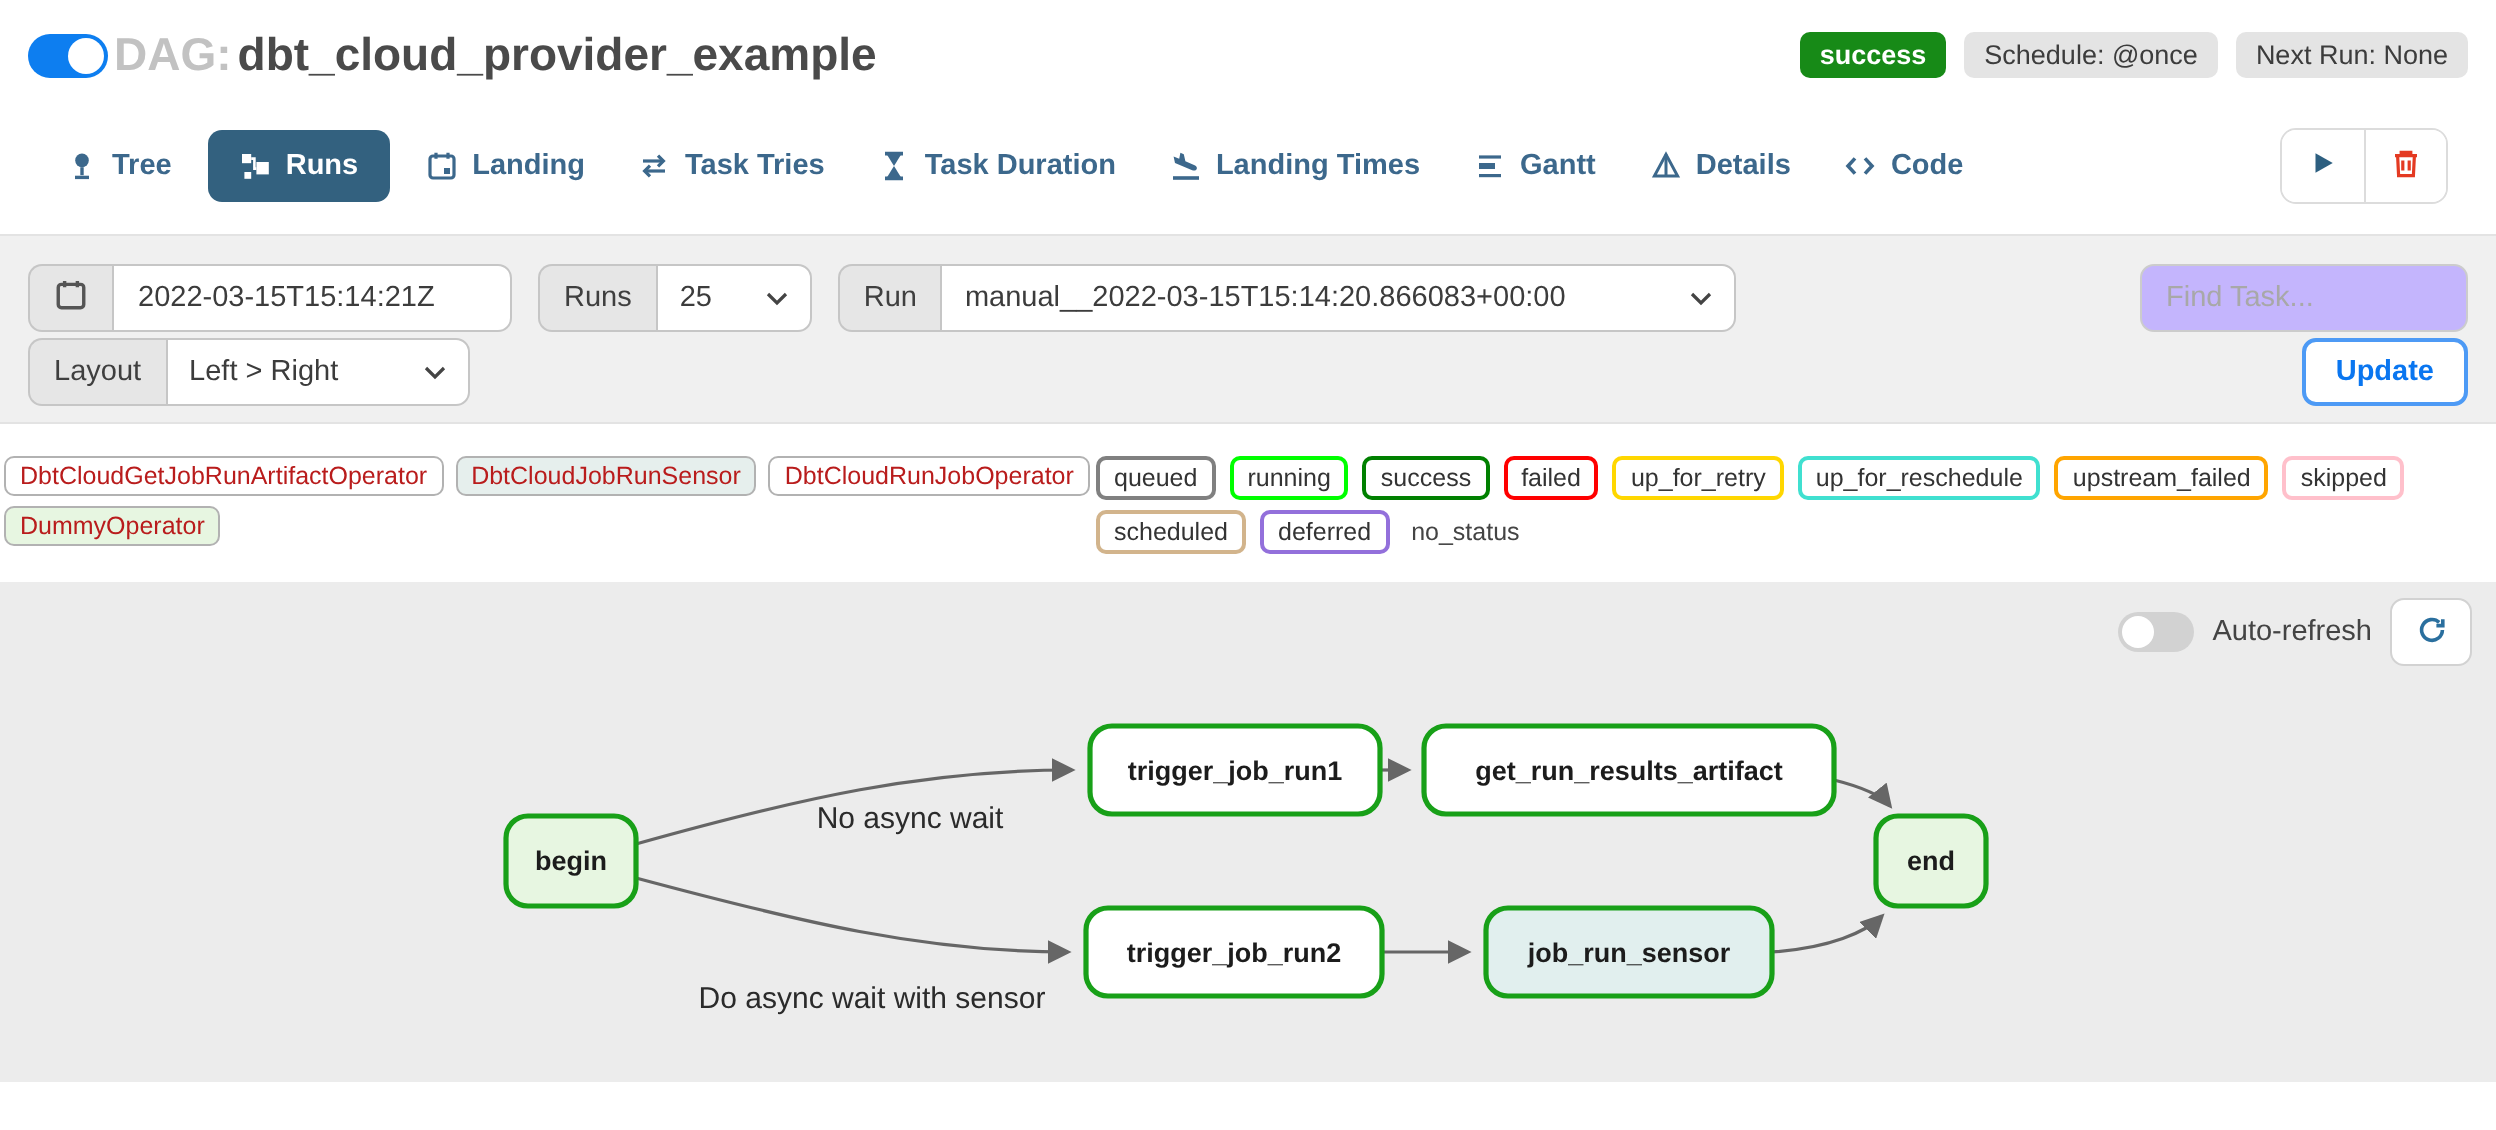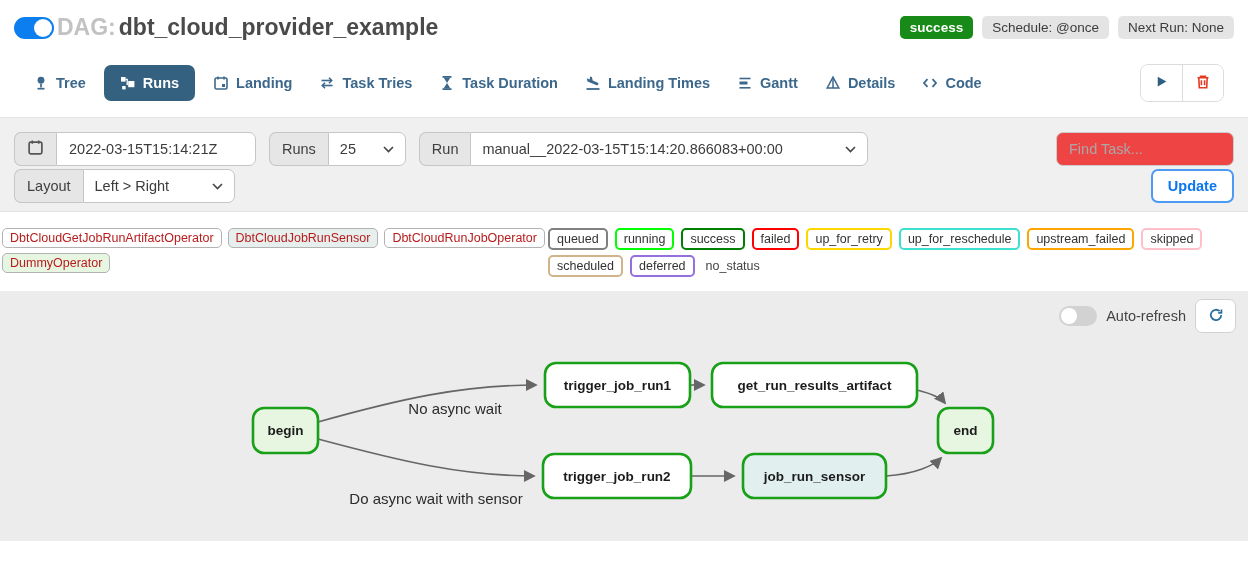--- a/index.html
+++ b/index.html
@@ -35,22 +35,22 @@
   .filter-panel { margin-top:12px; background:#f0f0f0; border-top:1px solid #e3e3e3; border-bottom:1px solid #e3e3e3;
         padding:13px 14px 6px 14px; }
   .frow { display:flex; align-items:center; margin-bottom:1px; height:36px;justify-content:space-between; }
   .igroup { display:flex; align-items:stretch; height:34px; margin-right:13px; }
   .addon { display:flex; align-items:center; padding:0 12px; background:#e6e6e6; border:1px solid #c6c6c6;
         border-right:none; border-radius:7px 0 0 7px; font-size:14.5px; color:#3f3f3f; }
   .tinput { height:34px; border:1px solid #c6c6c6; background:#fff; border-radius:0 7px 7px 0;
         font-size:14.5px; padding:0 12px; color:#3c3c3c; font-family:"Liberation Sans",sans-serif; }
   .sel { display:flex; align-items:center; justify-content:space-between; gap:26px; background:#fff;
         border:1px solid #c6c6c6; border-radius:0 7px 7px 0; padding:0 11px; font-size:14.5px; cursor:pointer; }
-  .find-input { margin-left:auto; width:178px; height:34px; border:1px solid #cccccc; border-radius:7px;
-        background:#ef4444; font-size:14.5px; padding:0 12px; font-family:"Liberation Sans",sans-serif; }
+  .find-input { margin-left:auto; width:164px; height:34px; border:1px solid #cccccc; border-radius:7px;
+        background:#c4b5fd; font-size:14.5px; padding:0 12px; font-family:"Liberation Sans",sans-serif; }
   .find-input::placeholder { color:#a8a8a8; }
   .update-btn { height:34px; padding:0 15px; background:#fff; border:2px solid #4d9af5; border-radius:7px;
         color:#0a76f0; font-size:14.5px; font-weight:600; cursor:pointer; font-family:"Liberation Sans",sans-serif; }
 
   
   .legend { display:flex; margin-top:16px; padding:0 2px; }
   .legend-ops { width:546px; display:flex; flex-wrap:wrap; gap:5px 6px; align-content:flex-start; }
   .legend-sts { flex:1; display:flex; flex-wrap:wrap; gap:5px 7px; align-content:flex-start; align-items:center; }
   .lbadge { font-size:12.5px; padding:2px 7px; border-radius:5px; border:1.5px solid #b2b2b2;
         background:#fff; color:#b91c1c; white-space:nowrap; }

